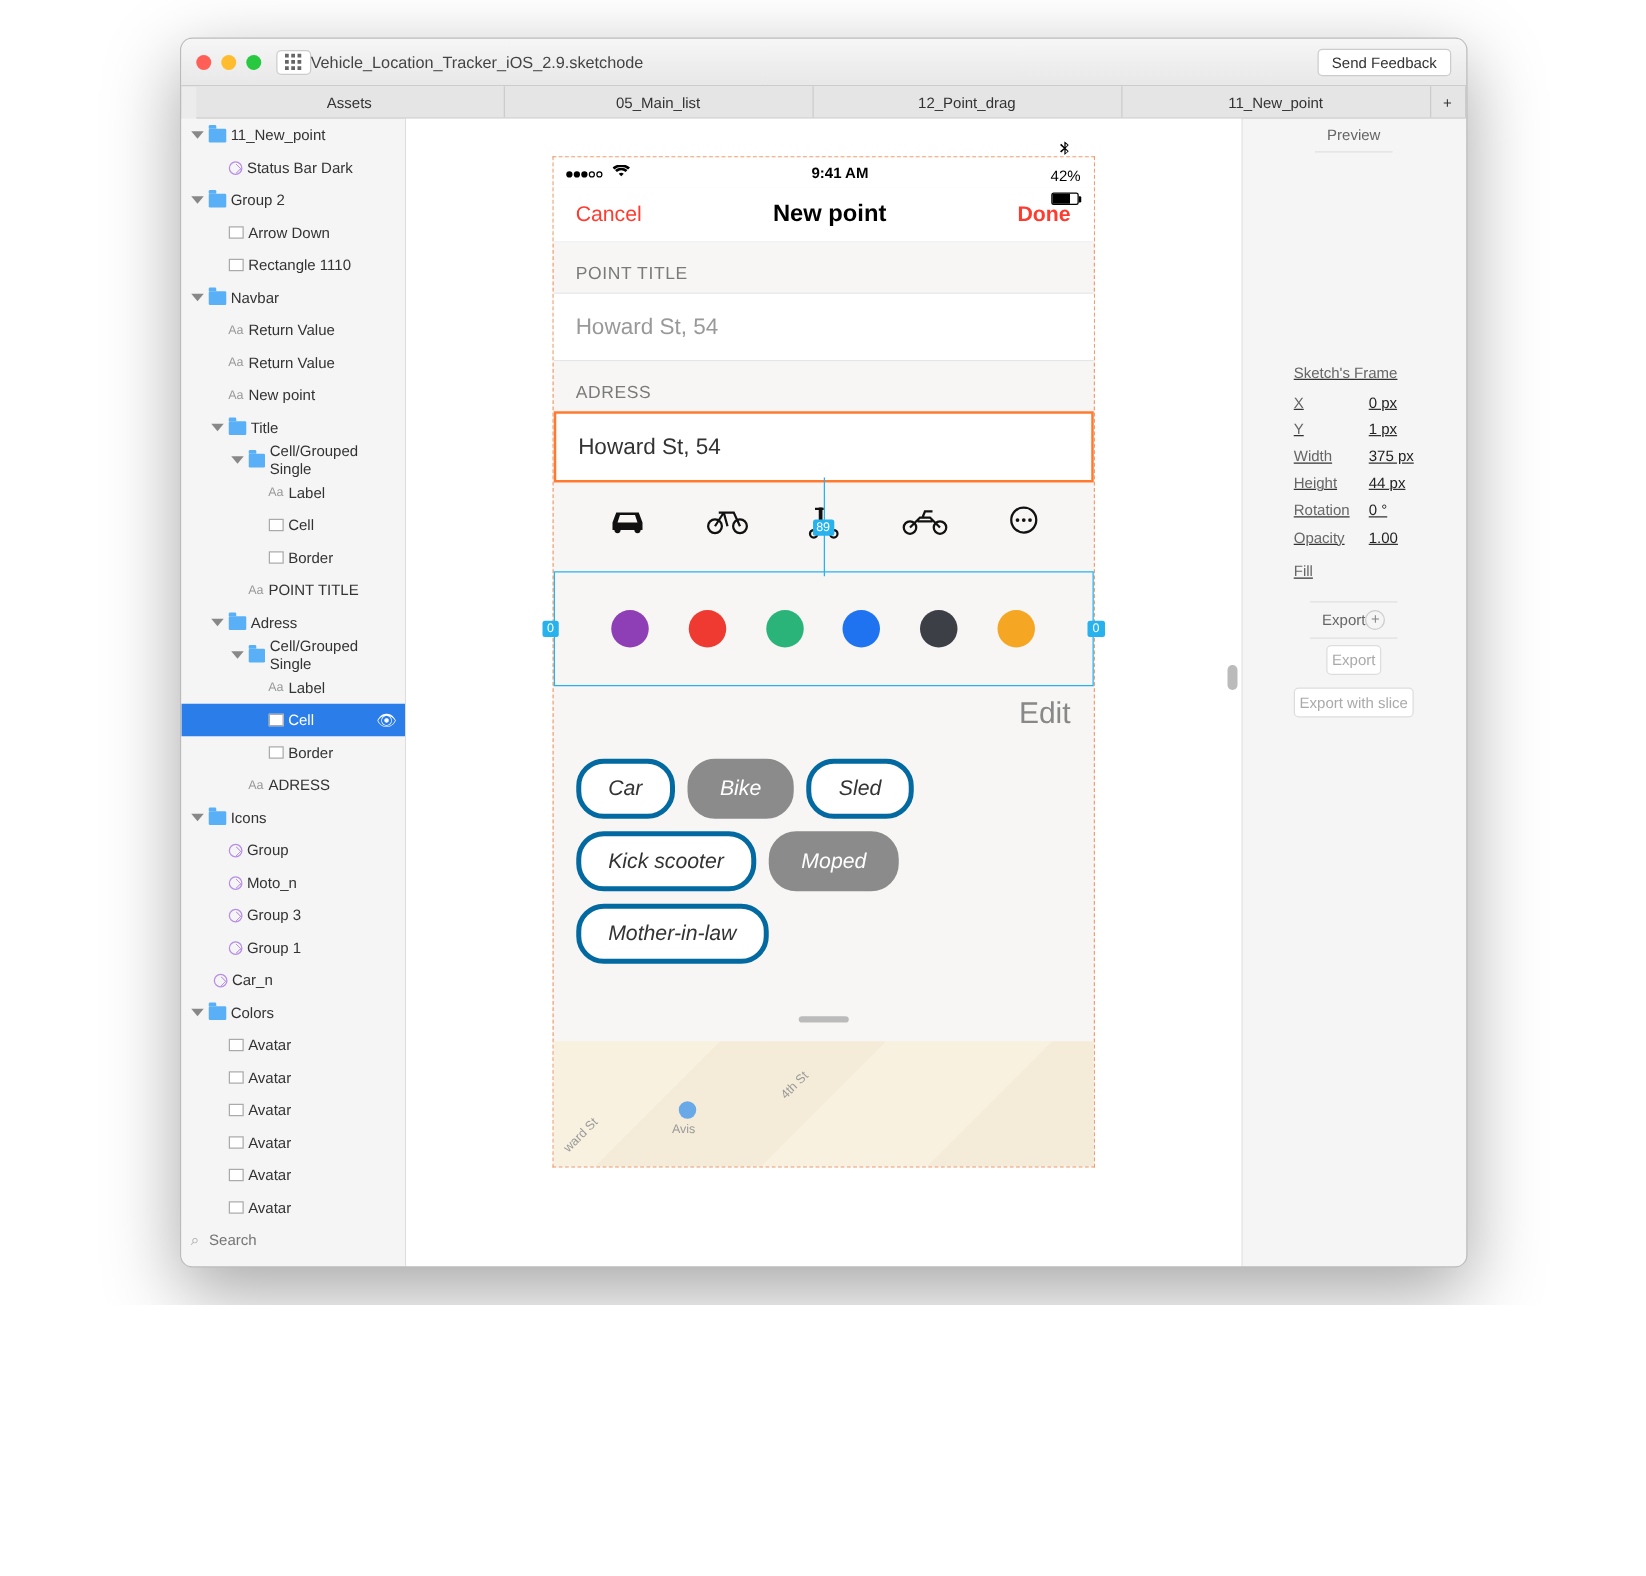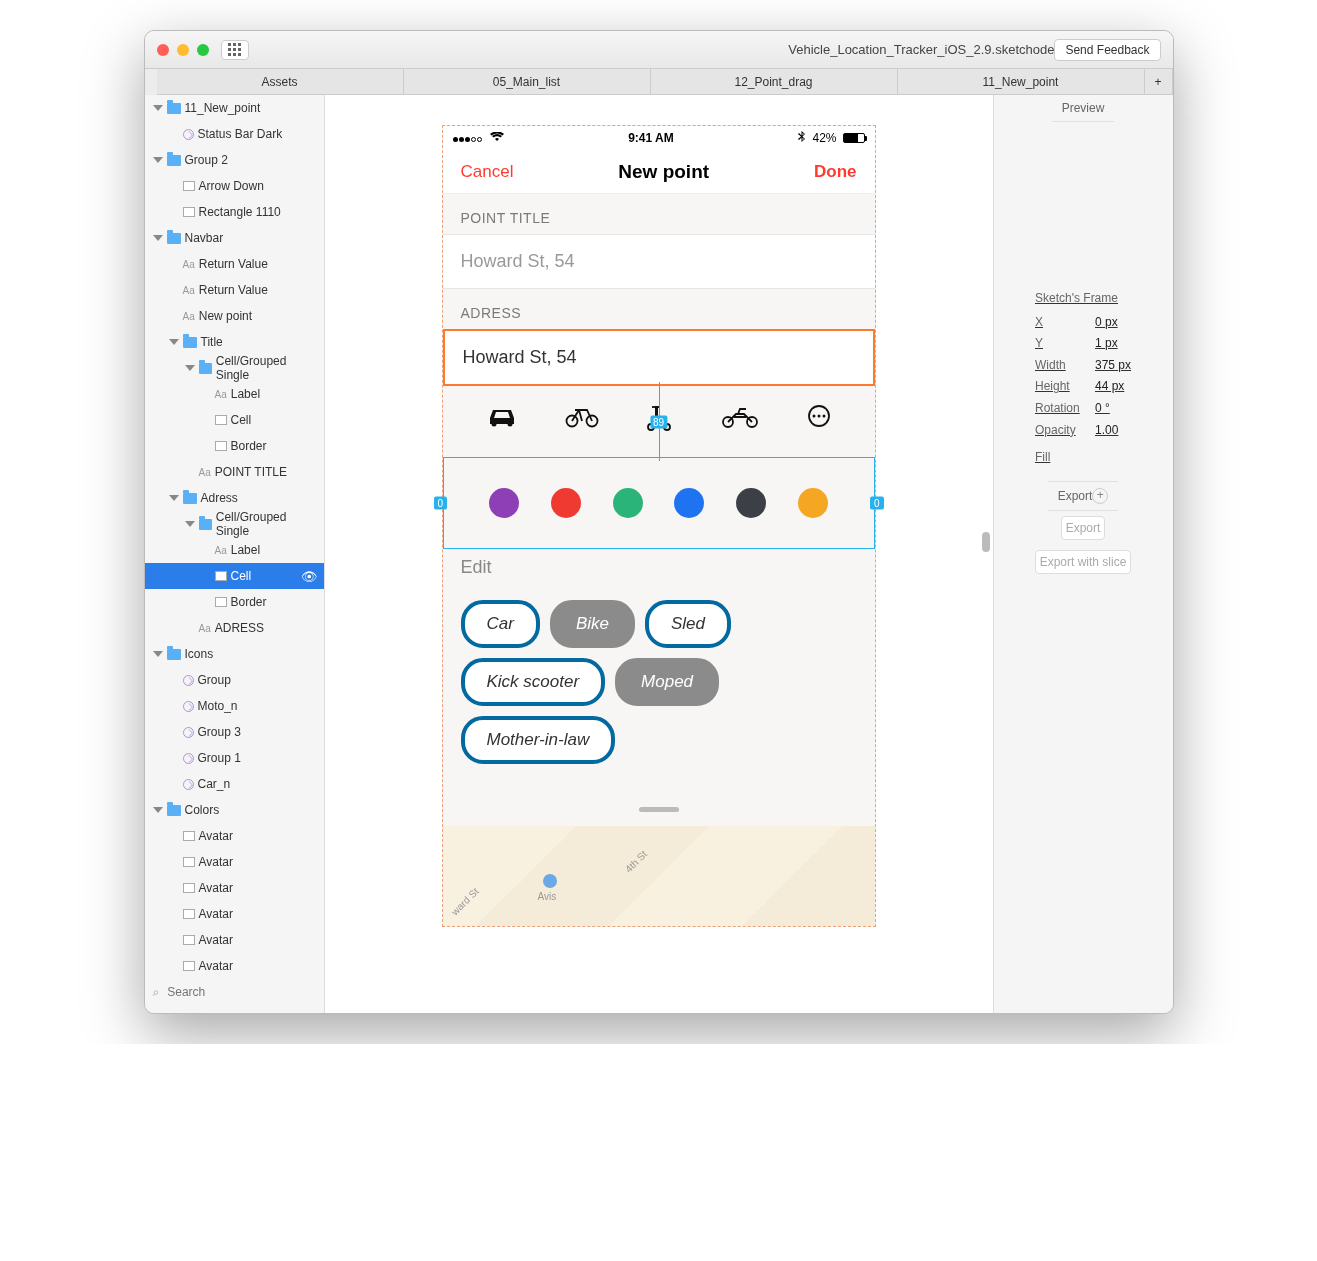--- a/index.html
+++ b/index.html
@@ -13,21 +13,21 @@
 .titlebar {
   height: 38px; display: flex; align-items: center; padding: 0 12px;
   background: linear-gradient(#f6f6f6,#e8e8e8); border-bottom: 1px solid #ccc;
 }
 .traffic { display: flex; gap: 8px; }
 .dot { width: 12px; height: 12px; border-radius: 50%; }
 .dot.red { background: #ff5f57; } .dot.yellow { background: #febc2e; } .dot.green { background: #28c840; }
 .apps-btn { margin-left: 12px; width: 28px; height: 20px; background: #fff; border: 1px solid #ccc; border-radius: 4px; display:flex; align-items:center; justify-content:center; }
 .apps-btn span { display:grid; grid-template-columns:repeat(3,3px); gap:2px; }
 .apps-btn span i { width:3px;height:3px;background:#666; }
-.title { flex: 1; text-align: right; font-size: 13px; color: #444; }
+.title { flex: 1; text-align: left; font-size: 13px; color: #444; }
 .feedback-btn { background:#fff; border:1px solid #ccc; border-radius:4px; padding:3px 10px; font-size:12px; color:#333; }
 
 .tabs-top { display:flex; border-bottom:1px solid #ccc; background:#e5e5e5; height:26px;margin-left:12px; }
 .tab { flex:1; text-align:center; font-size:12px; line-height:26px; color:#333; border-right:1px solid #ccc; }
 .tab.add { flex:0 0 28px; }
 
 .body { display:flex; height: 918px; }
 
 .sidebar { width:180px; background:#f5f5f5; border-right:1px solid #ddd; overflow-y:auto; font-size:12px; color:#333; }
 .tree-row { display:flex; align-items:center; height:26px; gap:4px; padding-right:6px; }
@@ -50,21 +50,21 @@
 
 .mockup {
   width:434px; border:1px dashed #f0a070; background:#f7f6f4;
   font-family:-apple-system,"SF Pro Text",sans-serif; position:relative;
 }
 .status { height:24px; display:flex; align-items:center; padding:0 10px; font-size:12px; background:#fff; }
 .status .left { display:flex; gap:1px; align-items:center; }
 .status .sig i { width:5px;height:5px;border-radius:50%;background:#000;display:inline-block;margin-right:1px; }
 .status .sig i.empty{background:#fff;border:1px solid #000;box-sizing:border-box;}
 .status .center-t { flex:1;text-align:center;font-weight:600; }
-.status .right { display:flex; gap:6px; align-items:center; font-size:12px; }
+.status .right { display:flex; gap:6px; align-items:center; font-size:12px;flex-direction:column; }
 .batt{width:22px;height:10px;border:1px solid #000;border-radius:2px;position:relative;}
 .batt::after{content:"";position:absolute;right:-3px;top:2px;width:2px;height:5px;background:#000;border-radius:0 1px 1px 0;}
 .batt i{display:block;width:70%;height:100%;background:#000;}
 
 .navbar { height:44px; display:flex; align-items:center; padding:0 18px; background:#fff; border-bottom:1px solid #eee; }
 .navbar .cancel,.navbar .done{color:#ff3b30;font-size:17px;}
 .navbar .done{font-weight:700;}
 .navbar .ntitle{flex:1;text-align:center;font-size:19px;font-weight:600;color:#000;}
 
 .section-label{font-size:14px;color:#7a7a7a;padding:16px 18px 8px;letter-spacing:0.5px;}
@@ -76,21 +76,21 @@
 .icons-row .ico{font-size:26px;color:#111;}
 .ruler-v{position:absolute;left:50%;top:-4px;bottom:-4px;width:1px;background:#27b2ee;}
 .ruler-lbl{position:absolute;left:50%;top:50%;transform:translate(-50%,-50%);background:#27b2ee;color:#fff;font-size:10px;padding:1px 3px;border-radius:2px;}
 
 .colors-box{border:1px solid #27b2ee;margin:0;position:relative;}
 .colors-row{display:flex;justify-content:space-around;padding:30px 30px;}
 .swatch{width:30px;height:30px;border-radius:50%;}
 .handle{position:absolute;top:50%;transform:translateY(-50%);background:#27b2ee;color:#fff;font-size:10px;padding:1px 4px;border-radius:2px;}
 .handle.l{left:-10px;}.handle.r{right:-10px;}
 
-.edit-row{text-align:left;padding:8px 18px 8px;color:#888;font-size:18px;}
+.edit-row{text-align:right;padding:8px 18px 8px;color:#888;font-size:24px;}
 
 .tags-row{padding:14px 18px;display:flex;flex-wrap:wrap;gap:10px;}
 .tag{border:4px solid #0369a1;border-radius:22px;padding:10px 22px;font-size:17px;color:#333;background:#fff;font-style:italic;}
 .tag.active{background:#8b8b8b;color:#fff;border-color:#8b8b8b;}
 
 .sheet-handle{text-align:center;padding:20px 0 10px;}
 .sheet-handle span{display:inline-block;width:40px;height:5px;border-radius:3px;background:#bbb;}
 
 .map{height:100px;background:linear-gradient(135deg,#f8f1e0 25%,#f4ecd8 25% 50%,#f8f1e0 50% 75%,#f4ecd8 75%);position:relative;overflow:hidden;}
 .road{position:absolute;background:#fff;height:12px;transform:rotate(-45deg);width:300%;}
@@ -288,21 +288,21 @@
         <div class="tree-row" style="padding-left: 24px;">
           <span style="width:10px"></span>
           <span class="circ-ico"></span>
           <span>Group 3</span>
         </div>
         <div class="tree-row" style="padding-left: 24px;">
           <span style="width:10px"></span>
           <span class="circ-ico"></span>
           <span>Group 1</span>
         </div>
-        <div class="tree-row" style="padding-left: 24px;">
+        <div class="tree-row" style=" margin-left: 12px;">
           <span style="width:10px"></span>
           <span class="circ-ico"></span>
           <span>Car_n</span>
         </div>
         <div class="tree-row" style="padding-left: 8px;">
           <span class="disc"></span>
           <span class="folder-ico"></span>
           <span>Colors</span>
         </div>
         <div class="tree-row" style="padding-left: 24px;">

